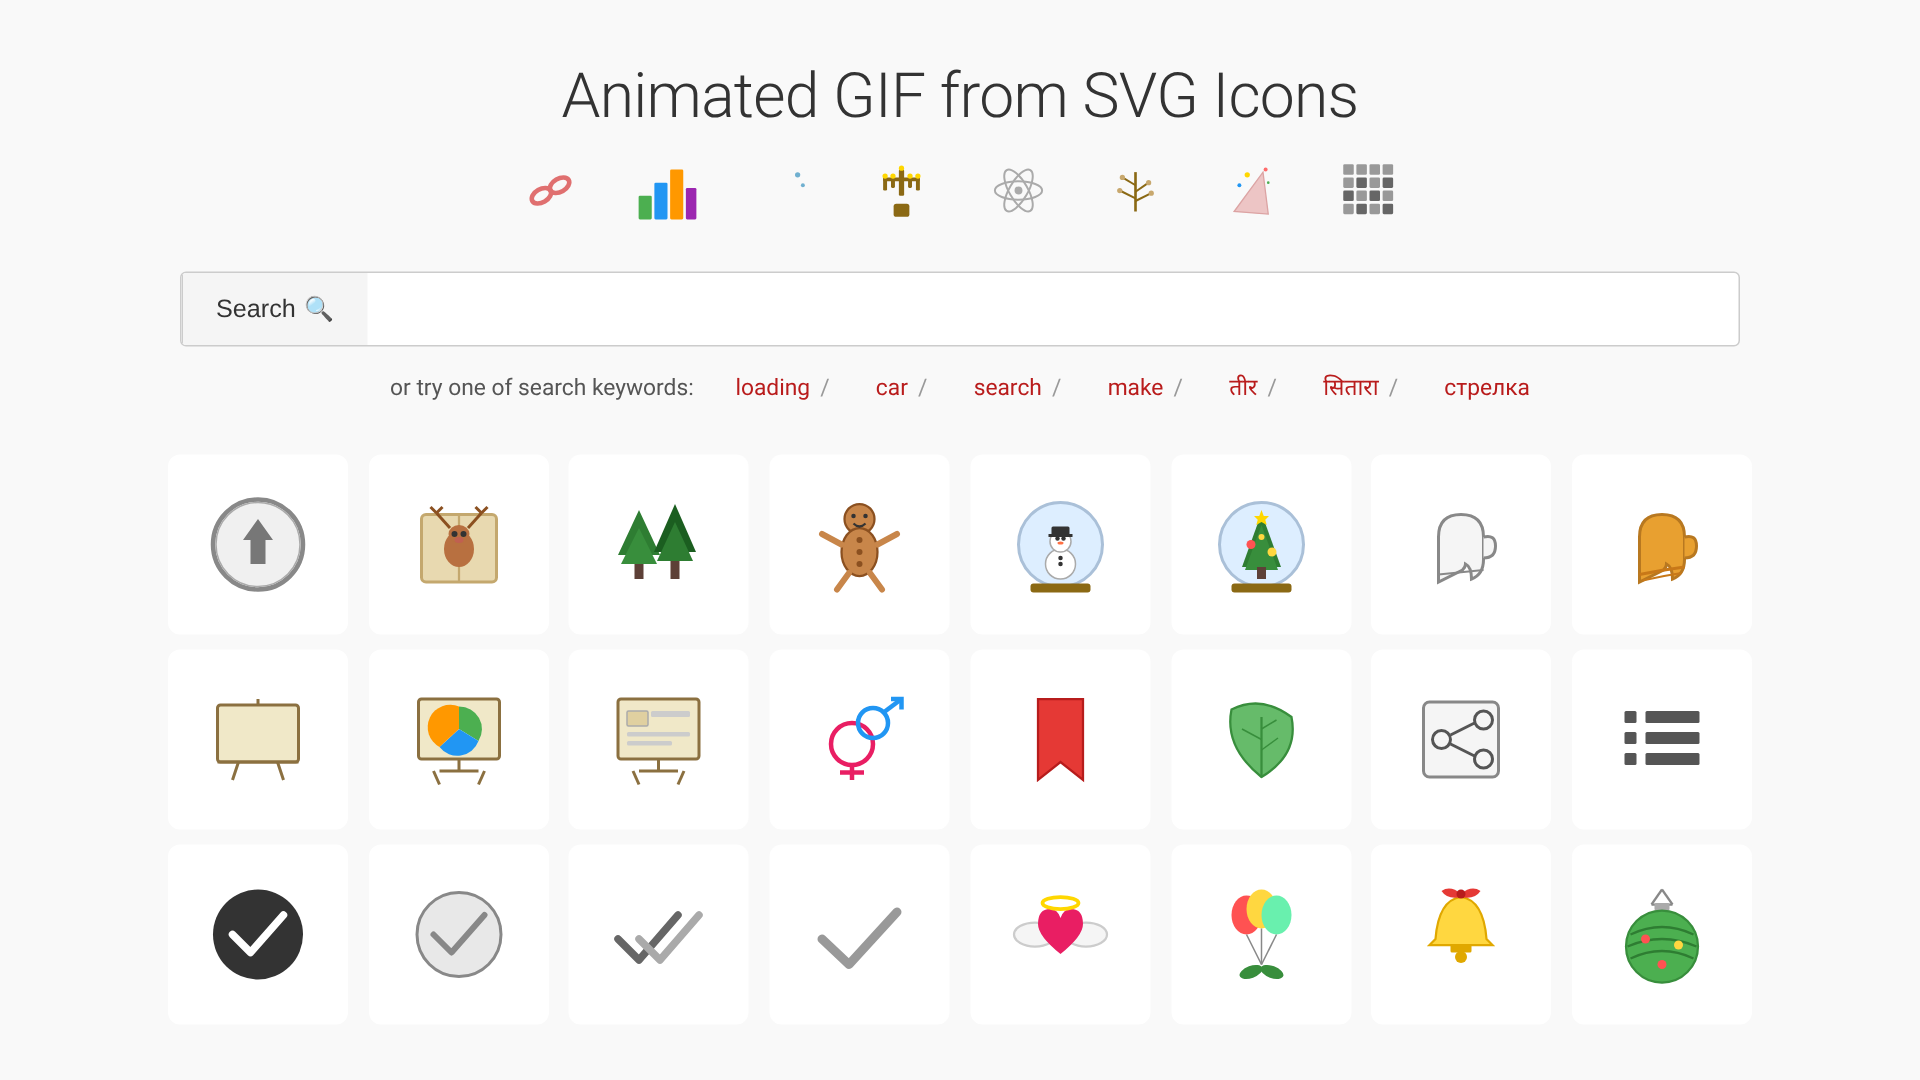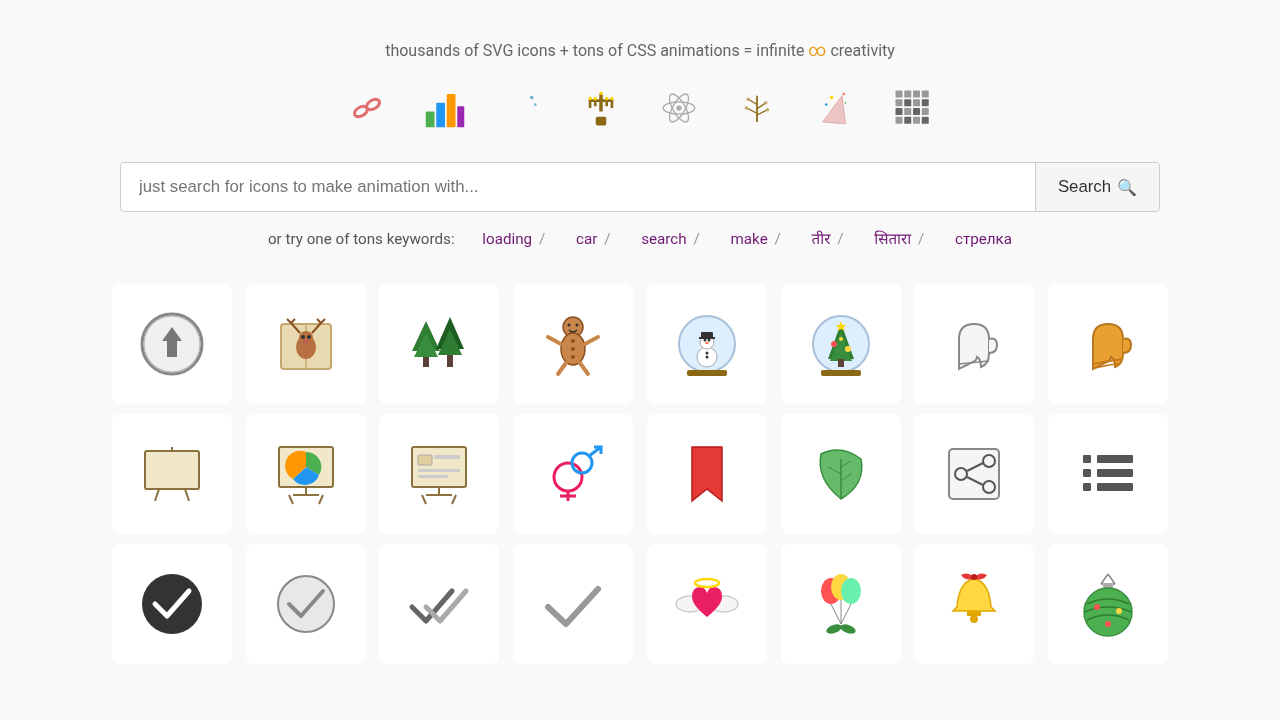--- a/index.html
+++ b/index.html
@@ -83,21 +83,21 @@
       align-items: center;
       gap: 6px;
       font-weight: 500;
     }
     .keywords-row {
       font-size: 0.95rem;
       color: #555;
       margin-bottom: 36px;
     }
     .kw-link {
-      color: #701a75;
+      color: #b91c1c;
       text-decoration: none;
       cursor: pointer;
       margin-left: 24px;
     }
     .kw-sep { color: #999; margin: 0 3px; }
     .icons-grid {
       display: grid;
       grid-template-columns: repeat(8, 1fr);
       gap: 10px;
       max-width: 1060px;
@@ -117,25 +117,21 @@
     }
     .icon-cell svg {
       width: 70px;
       height: 70px;
     }
   </style>
 </head>
 <body>
 
 <div class="page-wrapper">
-  <p class="subtitle">
-    <span>thousands of SVG icons + tons of CSS animations = infinite</span>
-    <span class="infinity-icon">∞</span>
-    <span>creativity</span>
-  </p>
+  <h1 class="page-title">Animated GIF from SVG Icons</h1>
 
   <div class="preview-icons">
     <div class="preview-icon">
       <svg viewBox="0 0 48 48" width="42" height="42">
         <g transform="rotate(-30,24,24)">
           <ellipse cx="16" cy="24" rx="8" ry="5" fill="none" stroke="#e07070" stroke-width="3.5" stroke-linecap="round"></ellipse>
           <ellipse cx="32" cy="24" rx="8" ry="5" fill="none" stroke="#e07070" stroke-width="3.5" stroke-linecap="round"></ellipse>
         </g>
       </svg>
     </div>
@@ -217,30 +213,29 @@
         <rect x="4" y="34" width="8" height="8" fill="#999" rx="1"></rect>
         <rect x="14" y="34" width="8" height="8" fill="#666" rx="1"></rect>
         <rect x="24" y="34" width="8" height="8" fill="#999" rx="1"></rect>
         <rect x="34" y="34" width="8" height="8" fill="#666" rx="1"></rect>
       </svg>
     </div>
   </div>
 
   <div class="search-container">
     <div class="search-box">
-      <input class="search-input" type="text" placeholder="just search for icons to make animation with..." style="">
       <button class="search-button">
         <span>Search</span>
         <span style="font-size:1rem;">🔍</span>
       </button>
     </div>
   </div>
 
   <div class="keywords-row">
-    <span>or try one of tons keywords:</span>
+    <span>or try one of search keywords:</span>
     <a class="kw-link">loading</a>
     <span class="kw-sep">/</span>
     <a class="kw-link">car</a>
     <span class="kw-sep">/</span>
     <a class="kw-link">search</a>
     <span class="kw-sep">/</span>
     <a class="kw-link">make</a>
     <span class="kw-sep">/</span>
     <a class="kw-link">तीर</a>
     <span class="kw-sep">/</span>

